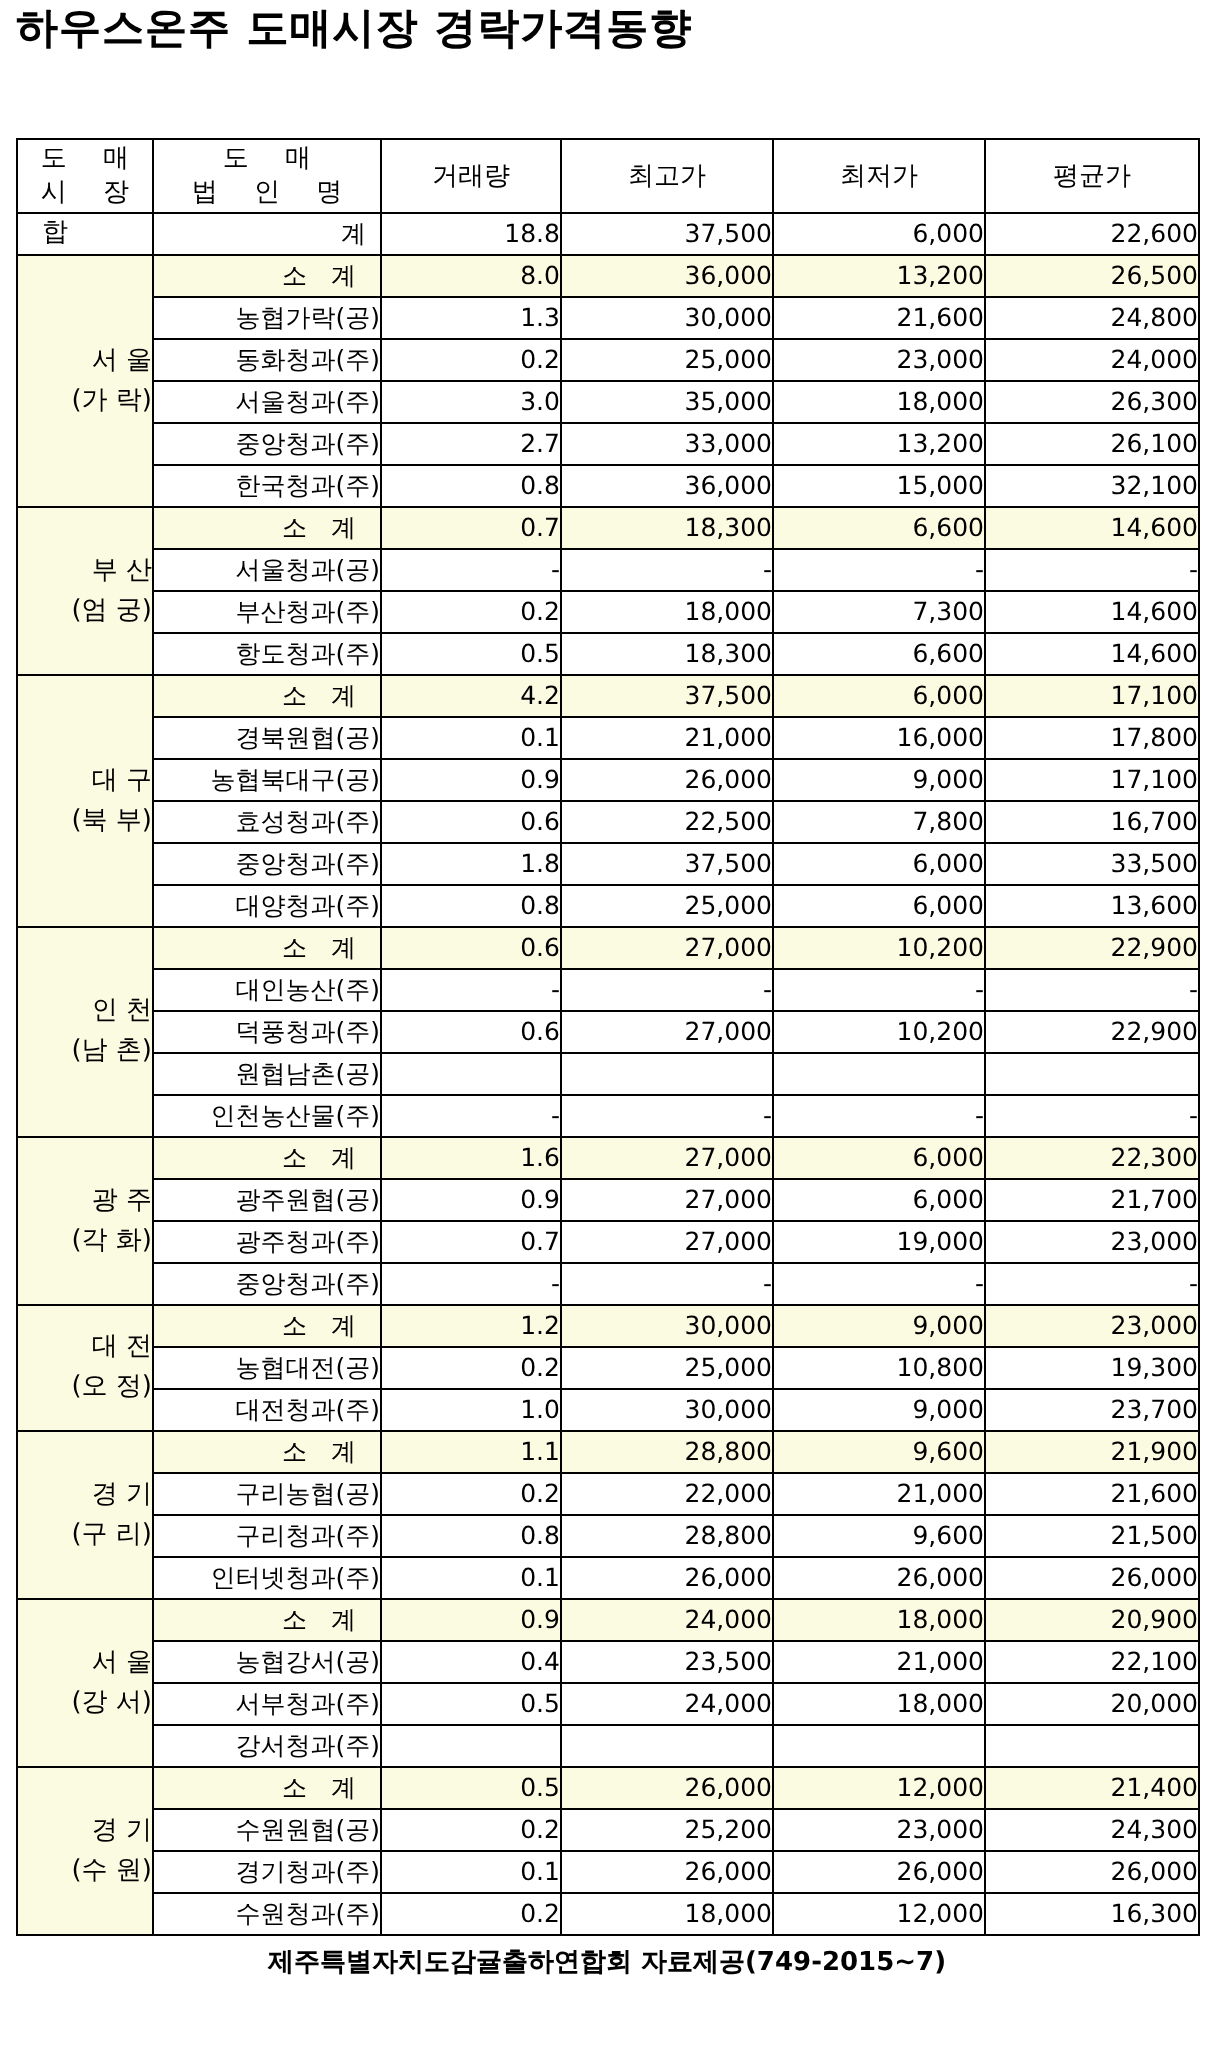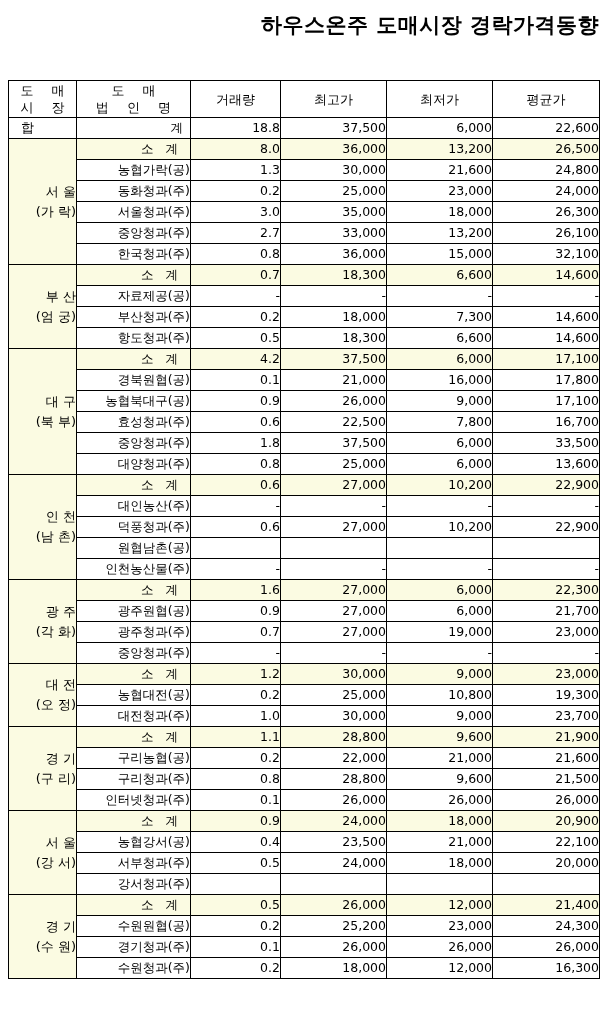--- a/index.html
+++ b/index.html
@@ -15,25 +15,24 @@
     overflow: hidden;
   }
   .page {
     width: 607px;
     height: 1035px;
     position: relative;
     box-sizing: border-box;
     padding: 0 8px;
   }
   .title {
-    text-align: right;
+    text-align: left;
     font-size: 21px;
     font-weight: bold;
     letter-spacing: 0.5px;
-    padding-top: 11px;
     padding-bottom: 9px;
   }
   .meta-row {
     display: flex;
     justify-content: space-between;
     align-items: flex-end;
     font-size: 13px;
     font-weight: bold;
     padding: 0 4px 5px 4px;
   }
@@ -213,21 +212,21 @@
             <div>부     산</div>
             <div>(엄  궁)</div>
           </td>
           <td class="corp spread"><span>소계</span></td>
           <td class="num">0.7</td>
           <td class="num">18,300</td>
           <td class="num">6,600</td>
           <td class="num">14,600</td>
         </tr>
         <tr class="item">
-          <td class="corp">자료제공(공)</td>
+          <td class="corp">서울청과(공)</td>
           <td class="num">-</td>
           <td class="num">-</td>
           <td class="num">-</td>
           <td class="num">-</td>
         </tr>
         <tr class="item">
           <td class="corp">부산청과(주)</td>
           <td class="num">0.2</td>
           <td class="num">18,000</td>
           <td class="num">7,300</td>
@@ -474,13 +473,14 @@
         <tr class="item">
           <td class="corp">수원청과(주)</td>
           <td class="num">0.2</td>
           <td class="num">18,000</td>
           <td class="num">12,000</td>
           <td class="num">16,300</td>
         </tr>
       </tbody>
   </table>
 
+  <div class="footer">제주특별자치도감귤출하연합회 자료제공(749-2015~7)</div>
 </div>
 
 </body></html>

